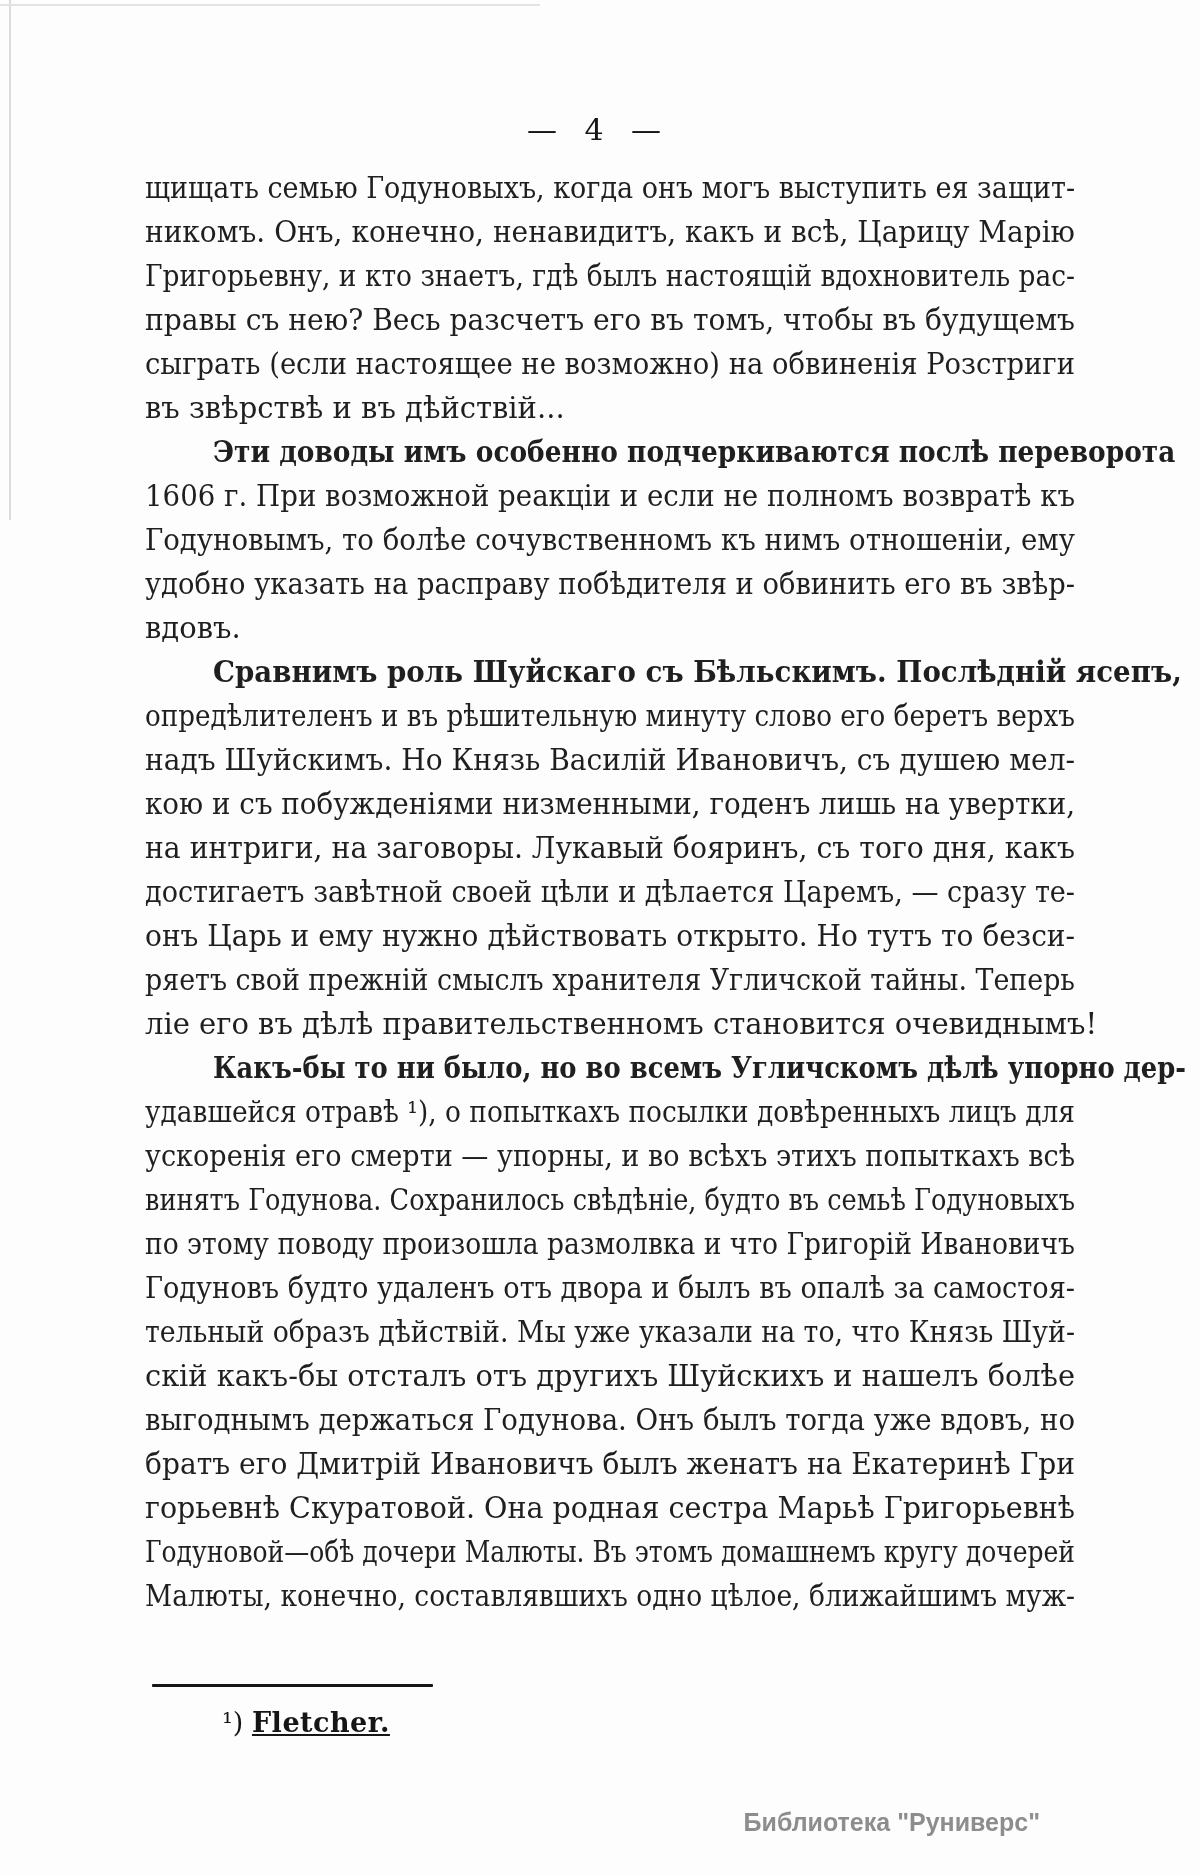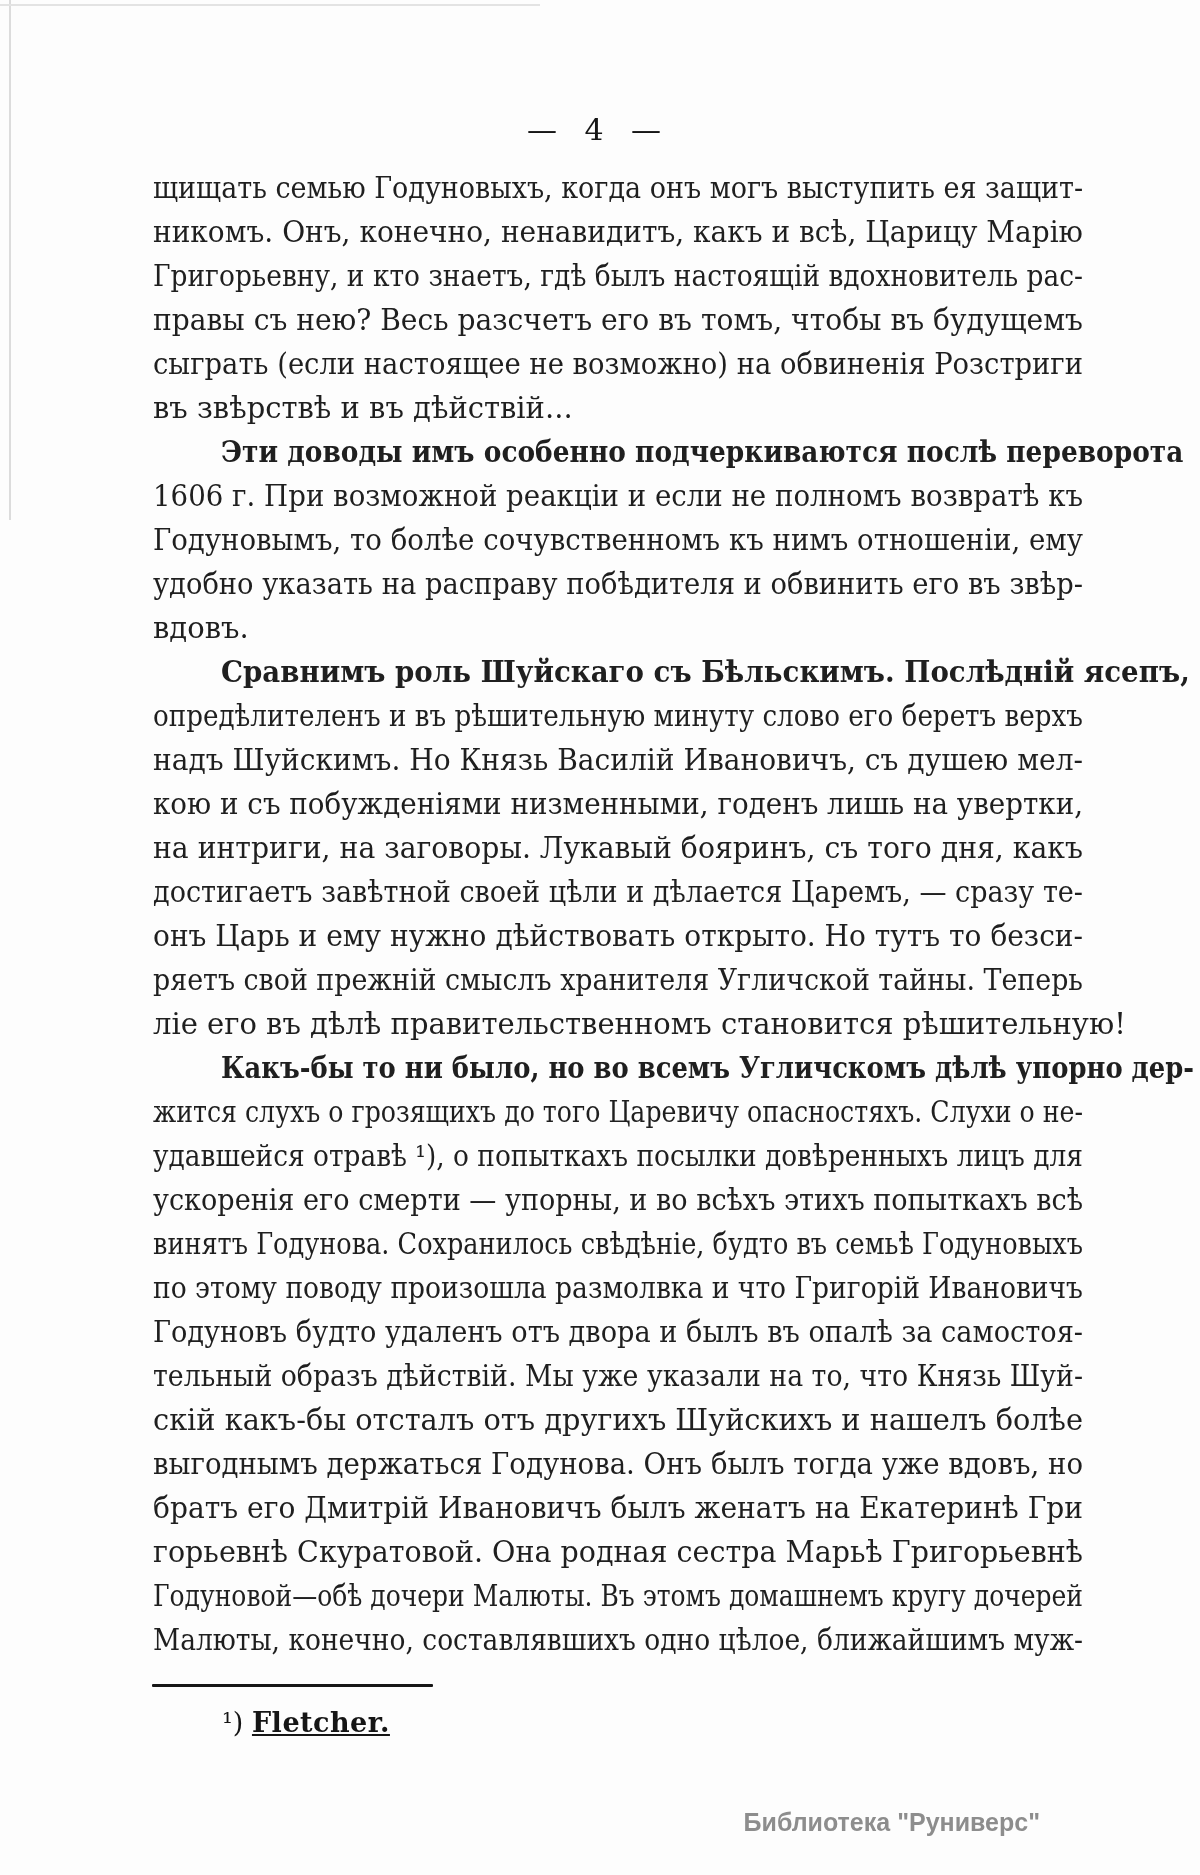--- a/index.html
+++ b/index.html
@@ -19,21 +19,21 @@
 
   .pagenum {
     position:absolute; left:-6px; top:108px; width:1200px;
     text-align:center;
     font-size:30px; line-height:44px;
     word-spacing:18px;
     color:#161616;
   }
 
   .body-text {
-    position:absolute; left:153px; top:166px; width:930px;
+    position:absolute; left:145px; top:166px; width:930px;
     font-size:29px; line-height:44px;
     color:#1f1f1f;
   }
   .line { height:44px; overflow:visible; }
   .line .lt { display:inline-block; white-space:nowrap; }
   .ind { padding-left:68px;font-weight:bold; }
 
   .foot-rule {
     position:absolute; left:152px; top:1684px;
     width:281px; height:3px; background:#161616;
@@ -86,26 +86,25 @@
 
     <div>
       <div class="line j ind"><span class="lt" style="transform-origin: left center; transform: scaleX(0.953128);">Сравнимъ роль Шуйскаго съ Бѣльскимъ. Послѣдній ясепъ,</span></div>
       <div class="line j"><span class="lt" style="transform-origin: left center; transform: scaleX(0.902694);">опредѣлителенъ и въ рѣшительную минуту слово его беретъ верхъ</span></div>
       <div class="line j"><span class="lt" style="transform-origin: left center; transform: scaleX(0.967931);">надъ Шуйскимъ. Но Князь Василій Ивановичъ, съ душею мел-</span></div>
       <div class="line j"><span class="lt" style="transform-origin: left center; transform: scaleX(0.956959);">кою и съ побужденіями низменными, годенъ лишь на увертки,</span></div>
       <div class="line j"><span class="lt" style="transform-origin: left center; transform: scaleX(0.974843);">на интриги, на заговоры. Лукавый бояринъ, съ того дня, какъ</span></div>
       <div class="line j"><span class="lt" style="transform-origin: left center; transform: scaleX(0.932638);">достигаетъ завѣтной своей цѣли и дѣлается Царемъ, — сразу те-</span></div>
       <div class="line j"><span class="lt" style="transform-origin: left center; transform: scaleX(0.966563);">онъ Царь и ему нужно дѣйствовать открыто. Но тутъ то безси-</span></div>
       <div class="line j"><span class="lt" style="transform-origin: left center; transform: scaleX(0.926554);">ряетъ свой прежній смыслъ хранителя Угличской тайны. Теперь</span></div>
-      <div class="line l"><span class="lt">ліе его въ дѣлѣ правительственномъ становится рѣшительную!</span></div>
+      <div class="line l"><span class="lt">ліе его въ дѣлѣ правительственномъ становится очевиднымъ!</span></div>
     </div>
 
     <div>
       <div class="line j ind"><span class="lt" style="transform-origin: left center; transform: scaleX(0.890769);">Какъ-бы то ни было, но во всемъ Угличскомъ дѣлѣ упорно дер-</span></div>
-      <div class="line j"><span class="lt" style="transform-origin: left center; transform: scaleX(0.869413);">жится слухъ о грозящихъ до того Царевичу опасностяхъ. Слухи о не-</span></div>
       <div class="line j"><span class="lt" style="transform-origin: left center; transform: scaleX(0.910565);">удавшейся отравѣ ¹), о попыткахъ посылки довѣренныхъ лицъ для</span></div>
       <div class="line j"><span class="lt" style="transform-origin: left center; transform: scaleX(0.933384);">ускоренія его смерти — упорны, и во всѣхъ этихъ попыткахъ всѣ</span></div>
       <div class="line j"><span class="lt" style="transform-origin: left center; transform: scaleX(0.881686);">винятъ Годунова. Сохранилось свѣдѣніе, будто въ семьѣ Годуновыхъ</span></div>
       <div class="line j"><span class="lt" style="transform-origin: left center; transform: scaleX(0.915566);">по этому поводу произошла размолвка и что Григорій Ивановичъ</span></div>
       <div class="line j"><span class="lt" style="transform-origin: left center; transform: scaleX(0.937279);">Годуновъ будто удаленъ отъ двора и былъ въ опалѣ за самостоя-</span></div>
       <div class="line j"><span class="lt" style="transform-origin: left center; transform: scaleX(0.923106);">тельный образъ дѣйствій. Мы уже указали на то, что Князь Шуй-</span></div>
       <div class="line j"><span class="lt" style="transform-origin: left center; transform: scaleX(0.99286);">скій какъ-бы отсталъ отъ другихъ Шуйскихъ и нашелъ болѣе</span></div>
       <div class="line j"><span class="lt" style="transform-origin: left center; transform: scaleX(0.950586);">выгоднымъ держаться Годунова. Онъ былъ тогда уже вдовъ, но</span></div>
       <div class="line j"><span class="lt" style="transform-origin: left center; transform: scaleX(0.96916);">братъ его Дмитрій Ивановичъ былъ женатъ на Екатеринѣ Гри</span></div>
       <div class="line j"><span class="lt" style="transform-origin: left center; transform: scaleX(0.983444);">горьевнѣ Скуратовой. Она родная сестра Марьѣ Григорьевнѣ</span></div>

